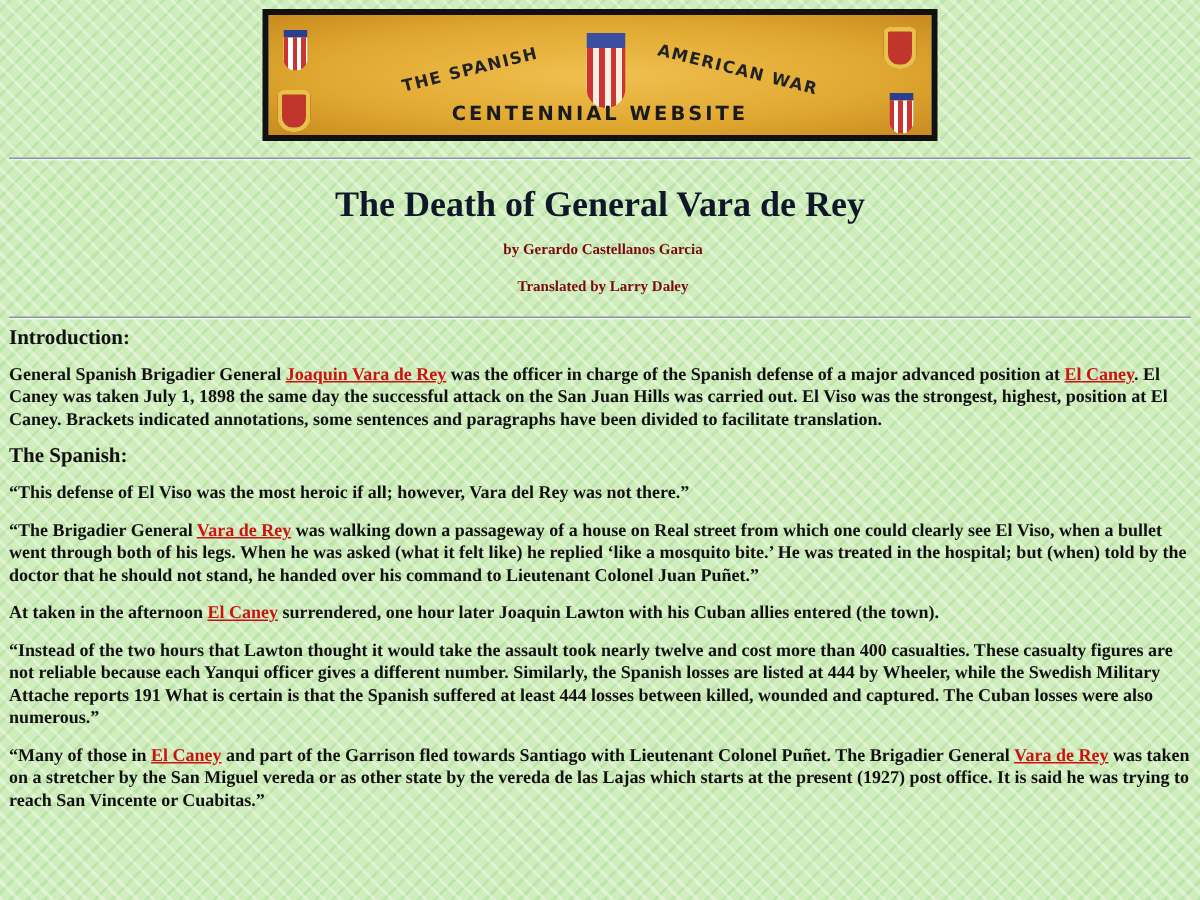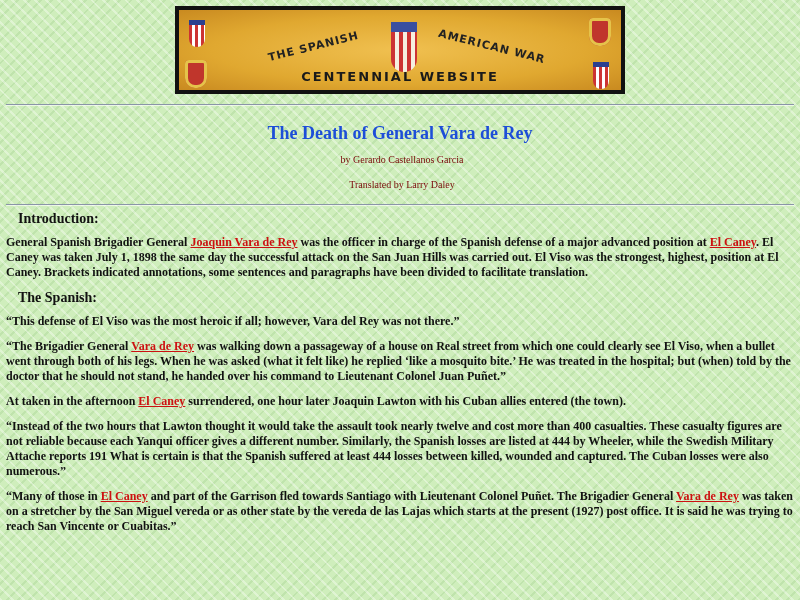--- a/index.html
+++ b/index.html
@@ -45,29 +45,29 @@
   .banner .sub {
     position: absolute; left: 0; right: 0; bottom: 6px;
     font-family: "DejaVu Sans", sans-serif; font-size: 13px; letter-spacing: 2px;
     color: #1a1a1a; text-align: center; font-weight: bold; margin-top: 20px;
   }
   hr.rule {
     border: 0; height: 1px; background: #8a95a8; margin: 6px 6px;
     box-shadow: 0 1px 0 rgba(255,255,255,0.6);
   }
   .title {
-    text-align: center; color: #1d4ed8; font-size: 18px; font-weight: bold;
+    text-align: center; color: #0f172a; font-size: 24px; font-weight: bold;
     margin: 18px 0 10px 0;
   }
   .byline {
-    text-align: center; color: #7a0a0a; font-size: 10px; font-weight: normal;
+    text-align: center; color: #7a0a0a; font-size: 10px; font-weight: bold;
     margin: 6px 0 14px 4px;
   }
   .content { padding: 0 6px; }
-  h3 { font-size: 14px; margin: 6px 0 8px 12px; font-weight: bold; }
+  h3 { font-size: 14px; margin: 6px 0 8px 0; font-weight: bold; }
   p { font-size: 12px; font-weight: bold; line-height: 15px; margin: 0 0 10px 0; }
   a.lnk { color: #cc1111; text-decoration: underline; }
 </style>
 </head>
 <body>
 
 <div class="banner-wrap">
   <div class="banner">
     <span class="shield" style="left:10px;top:10px;"></span>
     <span class="crest" style="left:6px;top:50px;"></span>

